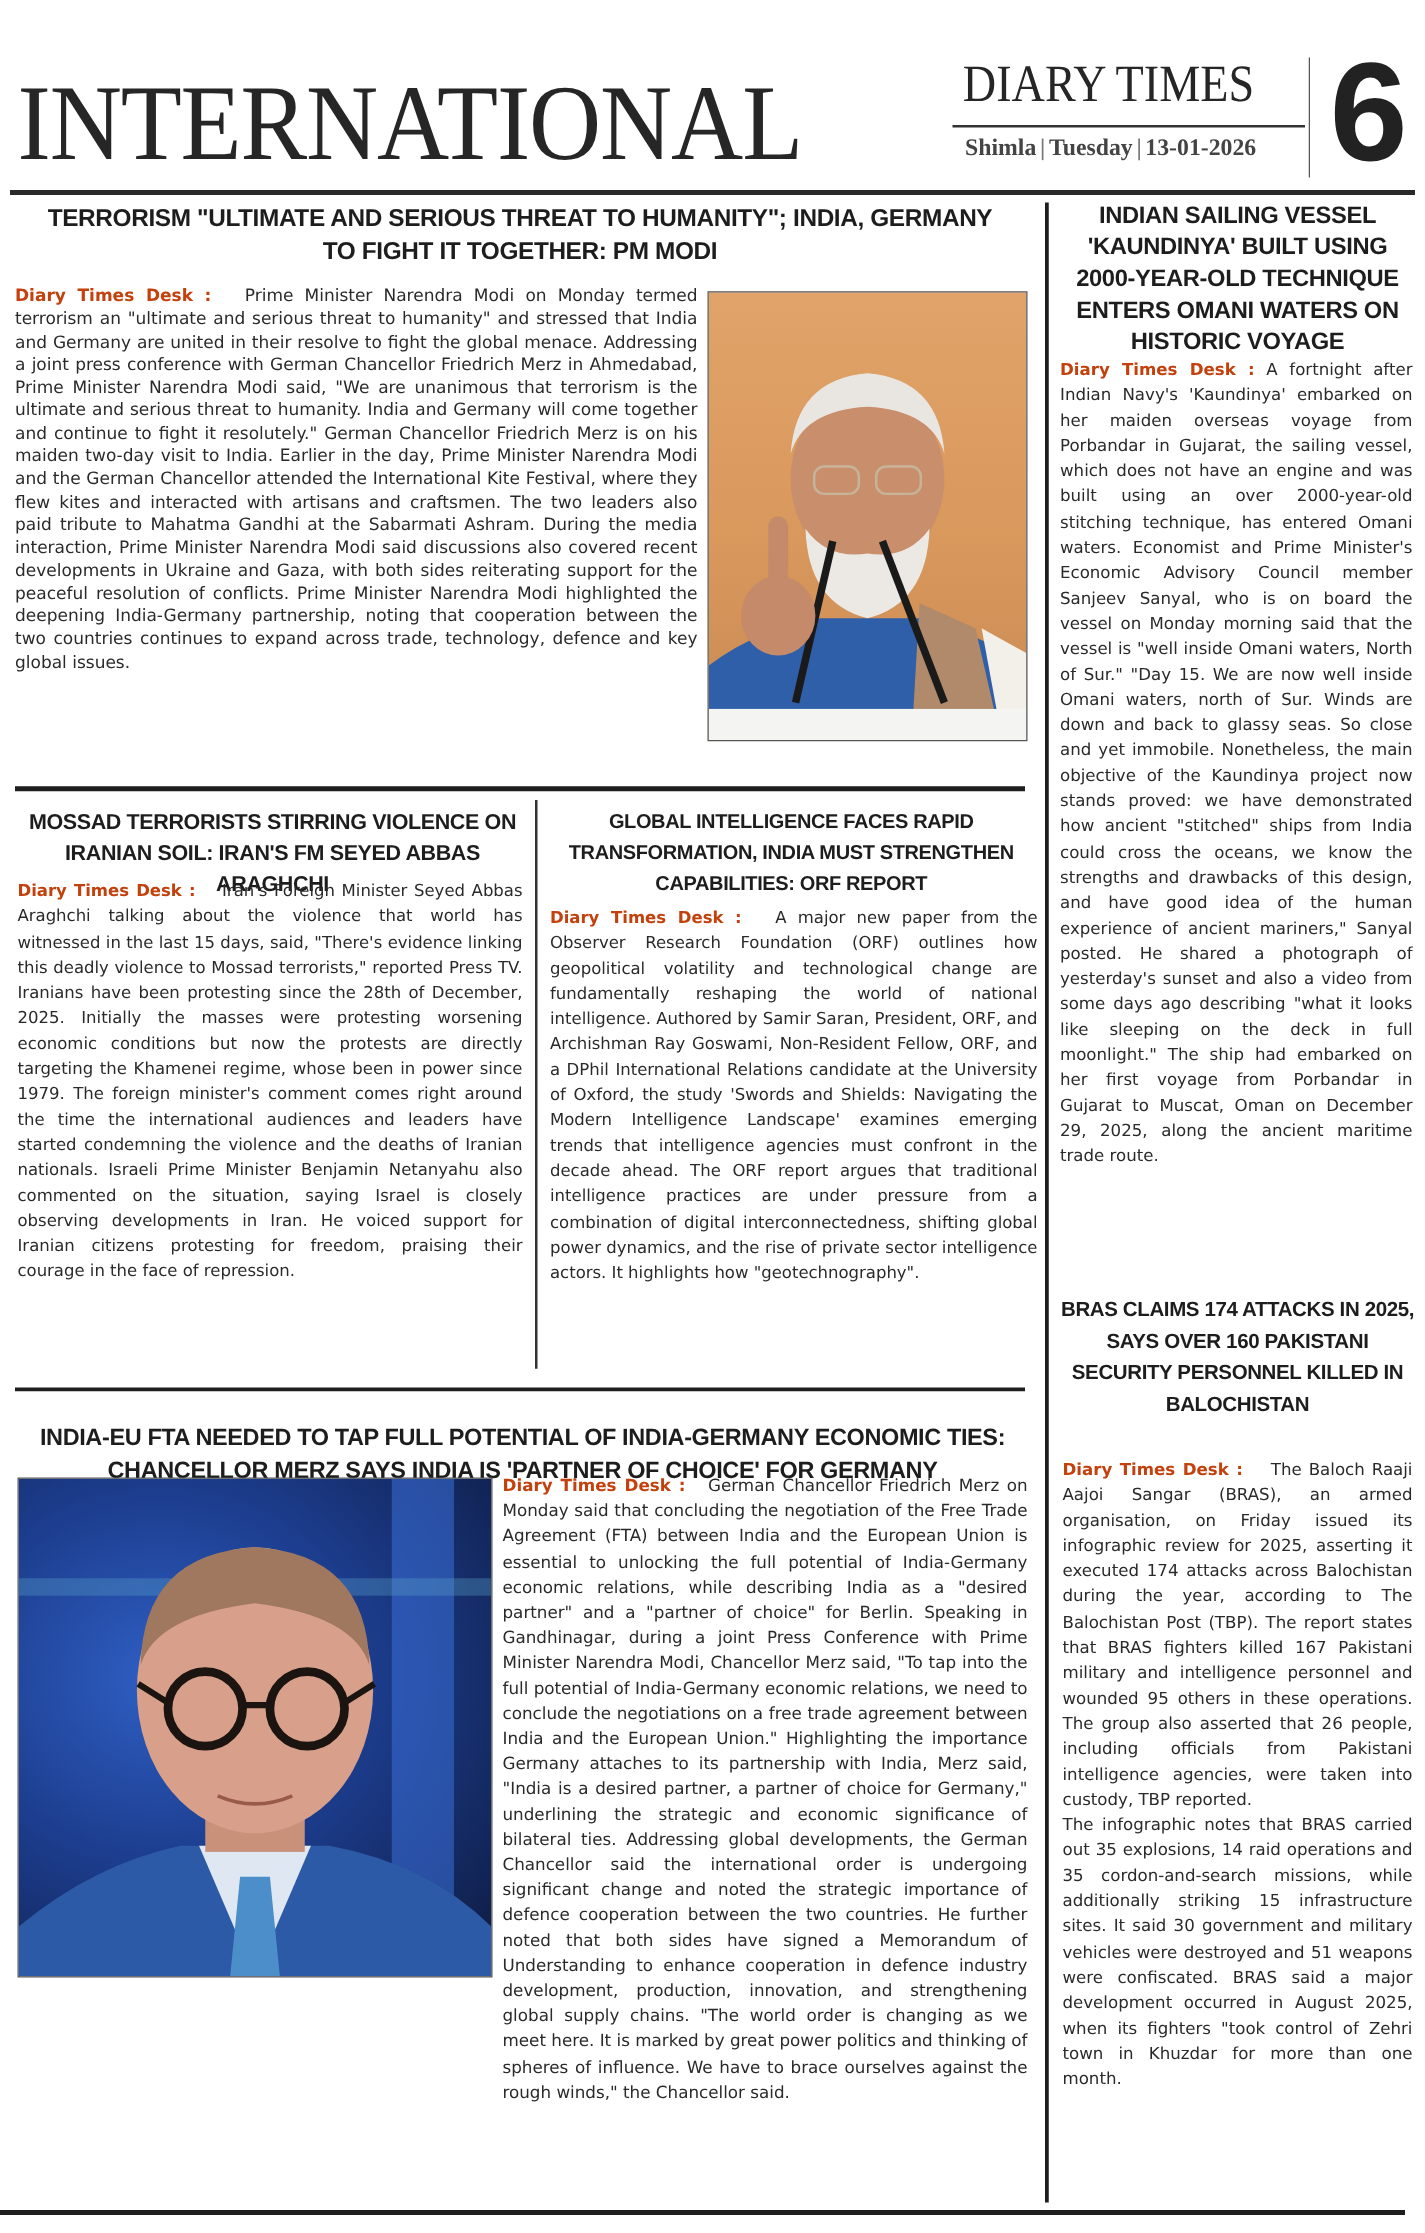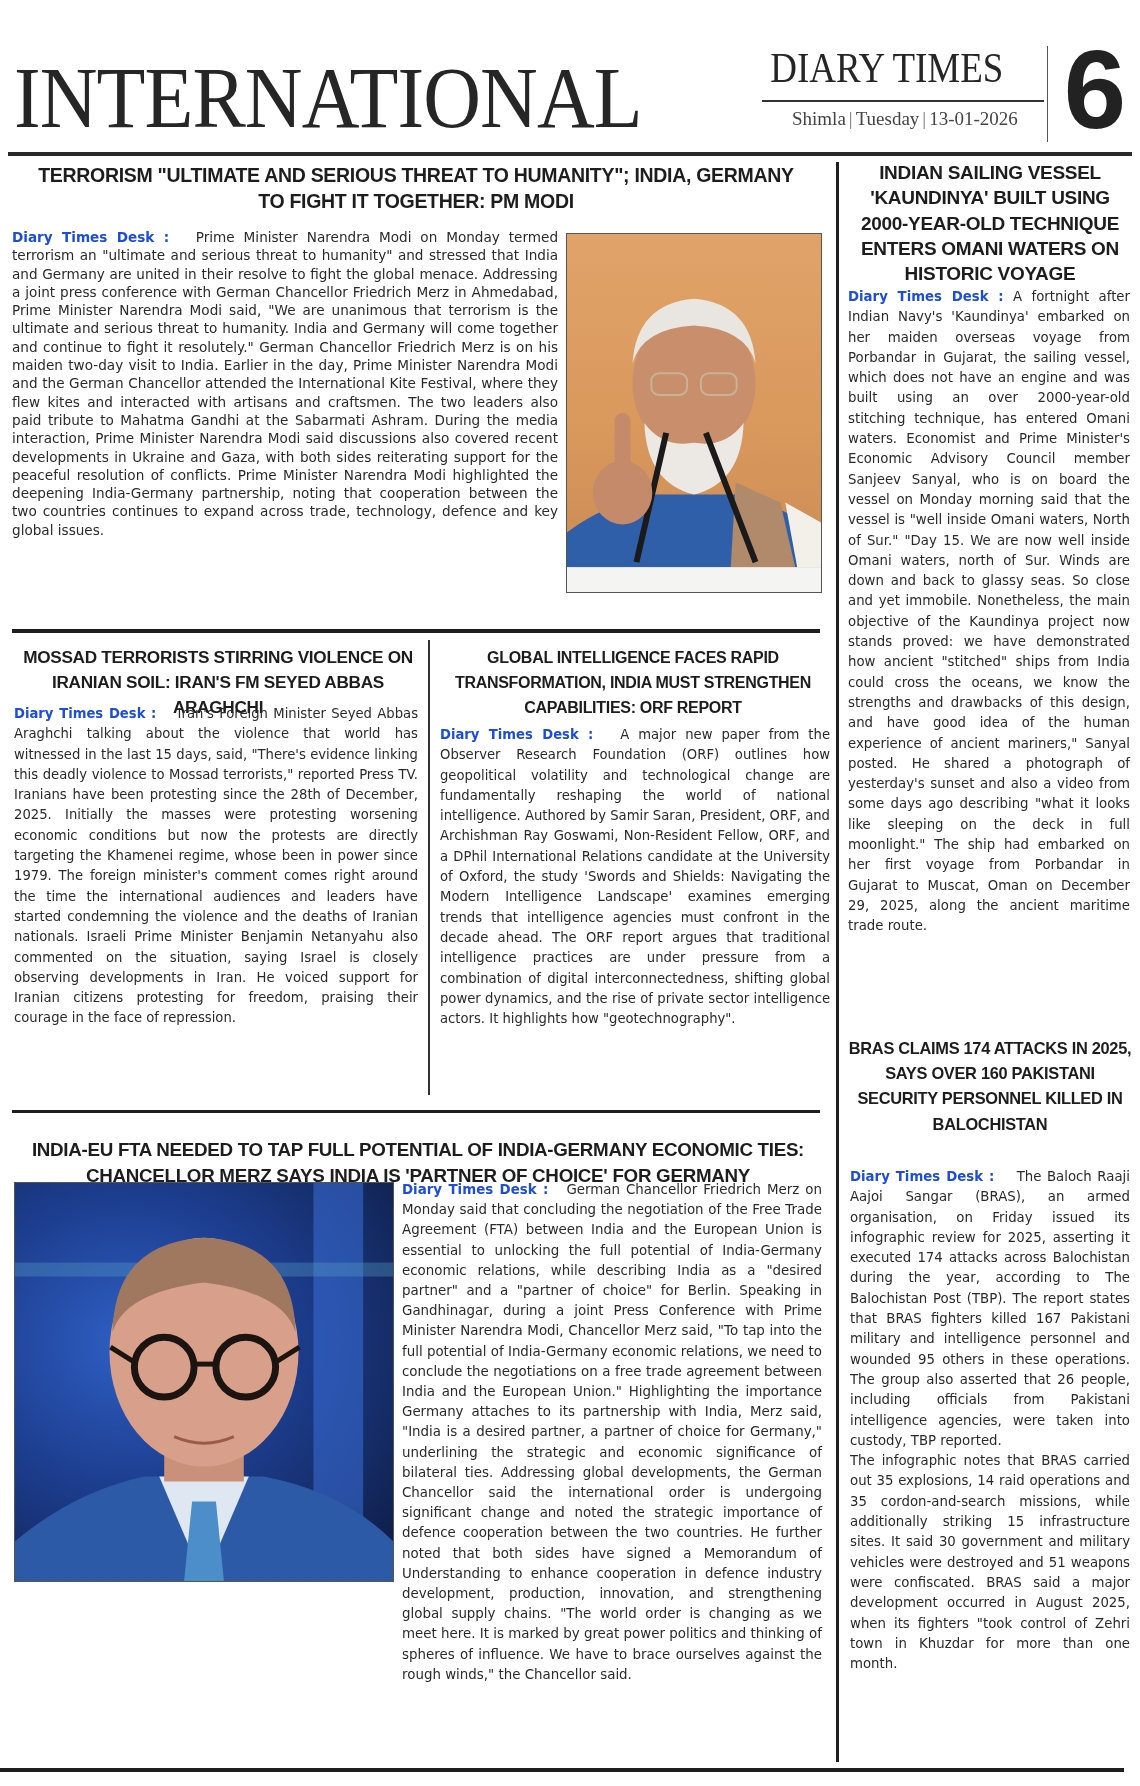--- a/index.html
+++ b/index.html
@@ -15,43 +15,43 @@
     transform: scaleX(0.93); transform-origin: left top; font-weight: normal;
   }
   .brand {
     position: absolute; left: 757px; top: 44px; width: 295px; text-align: center;
     font-family: "Liberation Serif", "DejaVu Serif", serif;
     font-size: 42px; line-height: 48px; color: #262626; letter-spacing: 0px;
     transform: scaleX(0.88); transform-origin: left top;
   }
   .brand-rule { position: absolute; left: 762px; top: 100px; width: 282px; height: 2px; background: #333; }
   .dateline {
-    position: absolute; left: 792px; top: 108px; width: 290px;
-    font-family: "Liberation Serif", "DejaVu Serif", serif; font-size: 19px; color: #444;
+    position: absolute; left: 772px; top: 108px; width: 290px;
+    font-family: "Liberation Serif", "DejaVu Serif", serif; font-size: 19px; color: #444; font-weight: bold;
   }
   .dateline .sep { color: #777; padding: 0 3px; }
   .mast-divider { position: absolute; left: 1047px; top: 46px; width: 1px; height: 96px; background: #555; }
   .page-number {
     position: absolute; left: 1053px; top: 30px; width: 84px; text-align: center;
     font-family: "Liberation Sans", "DejaVu Sans", sans-serif; font-weight: bold;
     font-size: 112px; line-height: 120px; color: #222;
   }
   .mast-rule { position: absolute; left: 8px; top: 152px; width: 1124px; height: 4px; background: #2a2a2a; }
 
   
   .article { position: absolute; }
   .headline {
     font-family: "Liberation Sans", "DejaVu Sans", sans-serif; font-weight: bold;
     text-transform: uppercase; text-align: center; color: #1d1d1d; letter-spacing: -0.3px;
   }
   .body {
     font-family: "DejaVu Sans", "Liberation Sans", sans-serif; text-align: justify;
     color: #2a2a2a; hyphens: none;
   }
-  .byline { font-weight: bold; color: #1d4ed8; }
+  .byline { font-weight: bold; color: #c2410c; }
   .col-rule-v { position: absolute; background: #1e1e1e; width: 3px; }
   .col-rule-h { position: absolute; background: #1e1e1e; height: 3px; }
   .thin-v { position: absolute; background: #333; width: 2px; }
 
   
   .photo { position: absolute; overflow: hidden; border: 1px solid #555; }
   .photo-modi { background: linear-gradient(180deg, #e1a36a 0%, #d9985c 55%, #c88a55 100%); }
   .photo-merz { background: radial-gradient(ellipse at 30% 40%, #2f5fc4 0%, #1c3c8c 45%, #0d1a3e 100%); }
   .photo svg { position: absolute; left: 0; top: 0; width: 100%; height: 100%; }
 </style>

